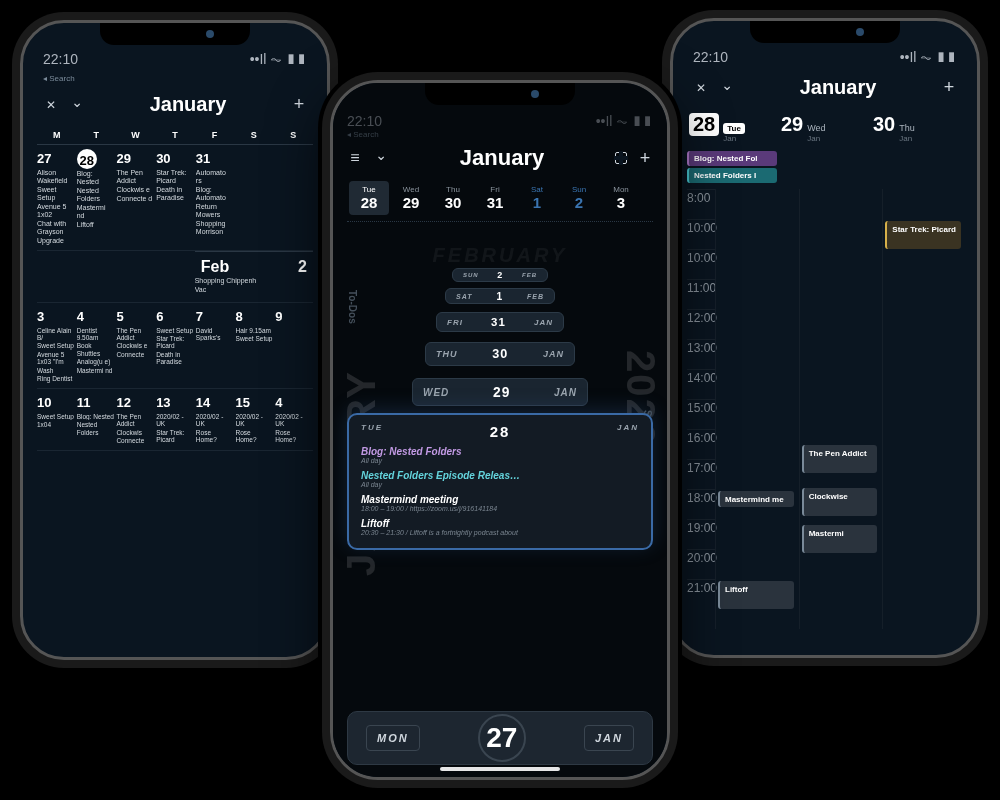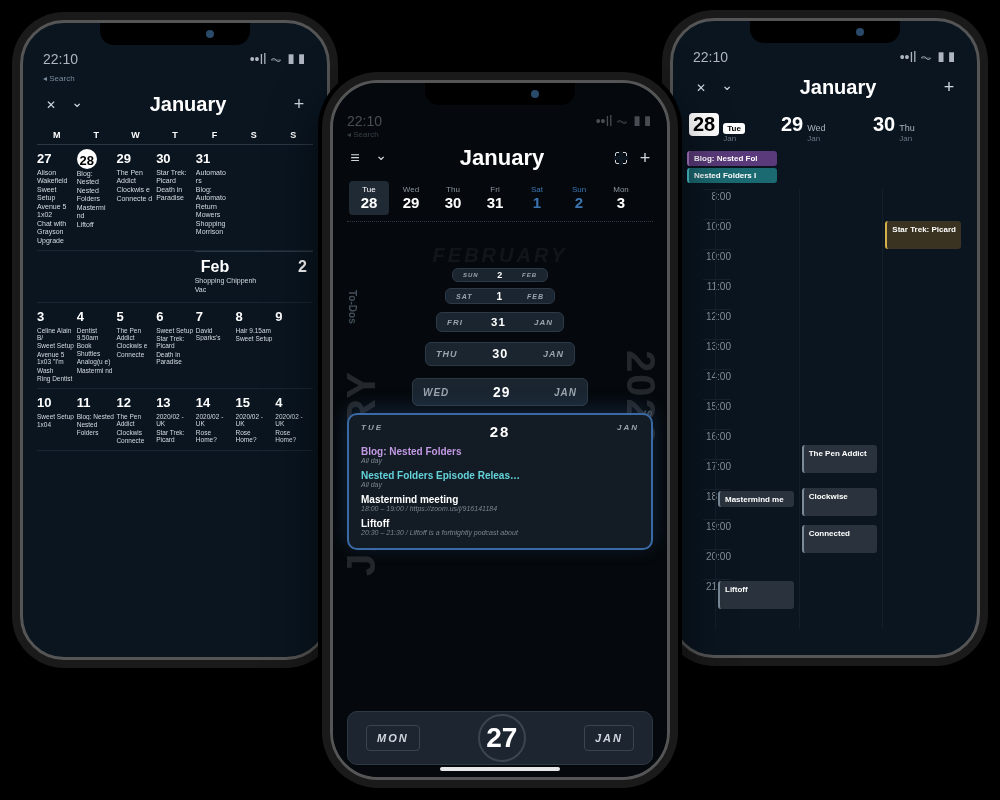--- a/index.html
+++ b/index.html
@@ -74,21 +74,21 @@
   .p3 .dayhdr .mn{ font-size:8px; color:#6a7580;}
   .p3 .dayhdr.today .pill{ background:#fff; color:#000; padding:1px 4px; border-radius:3px; font-size:8px; font-weight:700;}
   .p3 .dayhdr.today .n{ background:#fff; color:#000; padding:0 4px; border-radius:4px;}
   .p3 .allday { margin:2px 0; }
   .p3 .chip { font-size:8px; padding:3px 5px; border-radius:3px; margin:2px 0; overflow:hidden; white-space:nowrap; text-overflow:ellipsis; font-weight:600;}
   .chip.purple{ background:#5a3a7a; border-left:2px solid #b07acc;}
   .chip.teal{ background:#1b6a72; border-left:2px solid #4accd6;}
   .chip.grey{ background:#2a333d; border-left:2px solid #7a8a99;}
   .chip.yellow{ border-left:2px solid #d6b04a; background:#3a3322;}
   .p3 .grid { position:relative; margin-top:4px; height:440px;}
-  .p3 .timecol { position:absolute; left:16px; top:0; width:28px; font-size:10px; color:#8a939c;text-align:right;}
+  .p3 .timecol { position:absolute; left:0; top:0; width:28px; font-size:12px; color:#8a939c;}
   .p3 .timecol div{ height:30px; border-top:1px solid #18222c; padding-top:1px;}
   .p3 .cols { position:absolute; left:28px; right:0; top:0; bottom:0; display:flex; gap:3px;}
   .p3 .col { flex:1; position:relative; border-left:1px solid #151f29;}
   .p3 .block { position:absolute; left:2px; right:2px; padding:4px 5px; font-size:8px; font-weight:700; border-radius:3px; overflow:hidden;}
 
   
   .p2 { top: 80px; left: 50%; transform: translateX(-50%); height: 700px; width: 340px; z-index:100;
         box-shadow: 0 0 0 8px #1a1a1a, 0 0 0 12px #000, 0 20px 60px rgba(0,0,0,.85);
         border-radius:48px;}
   .p2 .screen{ padding:30px 0 16px 0; background:#05090d;}
@@ -113,21 +113,21 @@
   .p2 .slab{ position:absolute; left:50%; background:#1a2530; border:1px solid #2c3a47; border-radius:6px;
              display:flex; align-items:center; justify-content:space-between; padding:0 10px; font-size:8px; font-style:italic; font-weight:700; letter-spacing:1px; color:#9aa4ae;}
   .p2 .slab .n{ font-style:normal; color:#fff; font-size:13px;}
 
   .p2 .todaycard{ position:absolute; bottom:0; left:14px; right:14px;
                   background:#131b24; border:2px solid #3a6aa6; border-radius:10px; padding:8px 12px 6px 12px;
                   box-shadow:0 -4px 20px rgba(58,106,166,.25);}
   .p2 .tc-top{ display:flex; justify-content:space-between; font-size:8px; font-style:italic; font-weight:700; letter-spacing:2px; color:#9aa4ae;}
   .p2 .tc-top .n{ font-style:normal; color:#fff; font-size:15px;}
   .p2 .tc-ev{ margin:6px 0;}
-  .p2 .tc-ev .t{ font-size:10px; font-weight:700; }
+  .p2 .tc-ev .t{ font-size:10px; font-weight:700; font-style:italic;}
   .p2 .tc-ev.purple .t{ color:#c29ae4;}
   .p2 .tc-ev.teal .t{ color:#63d3db;}
   .p2 .tc-ev .s{ font-size:7px; color:#7a8590; font-style:italic;}
 
   .p2 .prevcard{ position:absolute; bottom:12px; left:14px; right:14px; height:54px;
                  background:#1d2630; border:1px solid #2e3944; border-radius:10px;
                  display:flex; align-items:center; justify-content:space-between; padding:0 18px; z-index:1;}
   .p2 .prevcard .lbl{ font-size:11px; font-weight:800; font-style:italic; letter-spacing:2px; color:#cfd6dd; border:1px solid #3a4550; padding:6px 10px; border-radius:4px;}
   .p2 .prevcard .big{ font-size:28px; font-weight:800; color:#fff;
                       width:48px; height:48px; border:2px solid #3a4550; border-radius:50%;
@@ -358,21 +358,21 @@
             <div>21:00</div>
         </div>
         <div class="cols">
           <div class="col" id="p3c0">
               <div class="block chip grey" style="top: 300px; height: 16px;">Mastermind me</div>
               <div class="block chip grey" style="top: 390px; height: 28px;">Liftoff</div>
             </div>
           <div class="col" id="p3c1">
               <div class="block chip grey" style="top: 254px; height: 28px;">The Pen Addict</div>
               <div class="block chip grey" style="top: 297px; height: 28px;">Clockwise</div>
-              <div class="block chip grey" style="top: 334px; height: 28px;">Connected</div>
+              <div class="block chip grey" style="top: 334px; height: 28px;">Mastermi</div>
             </div>
           <div class="col" id="p3c2">
               <div class="block chip yellow" style="top: 30px; height: 28px;">Star Trek: Picard</div>
             </div>
         </div>
       </div>
     </div>
   </div>
 
   <div class="phone p2">

